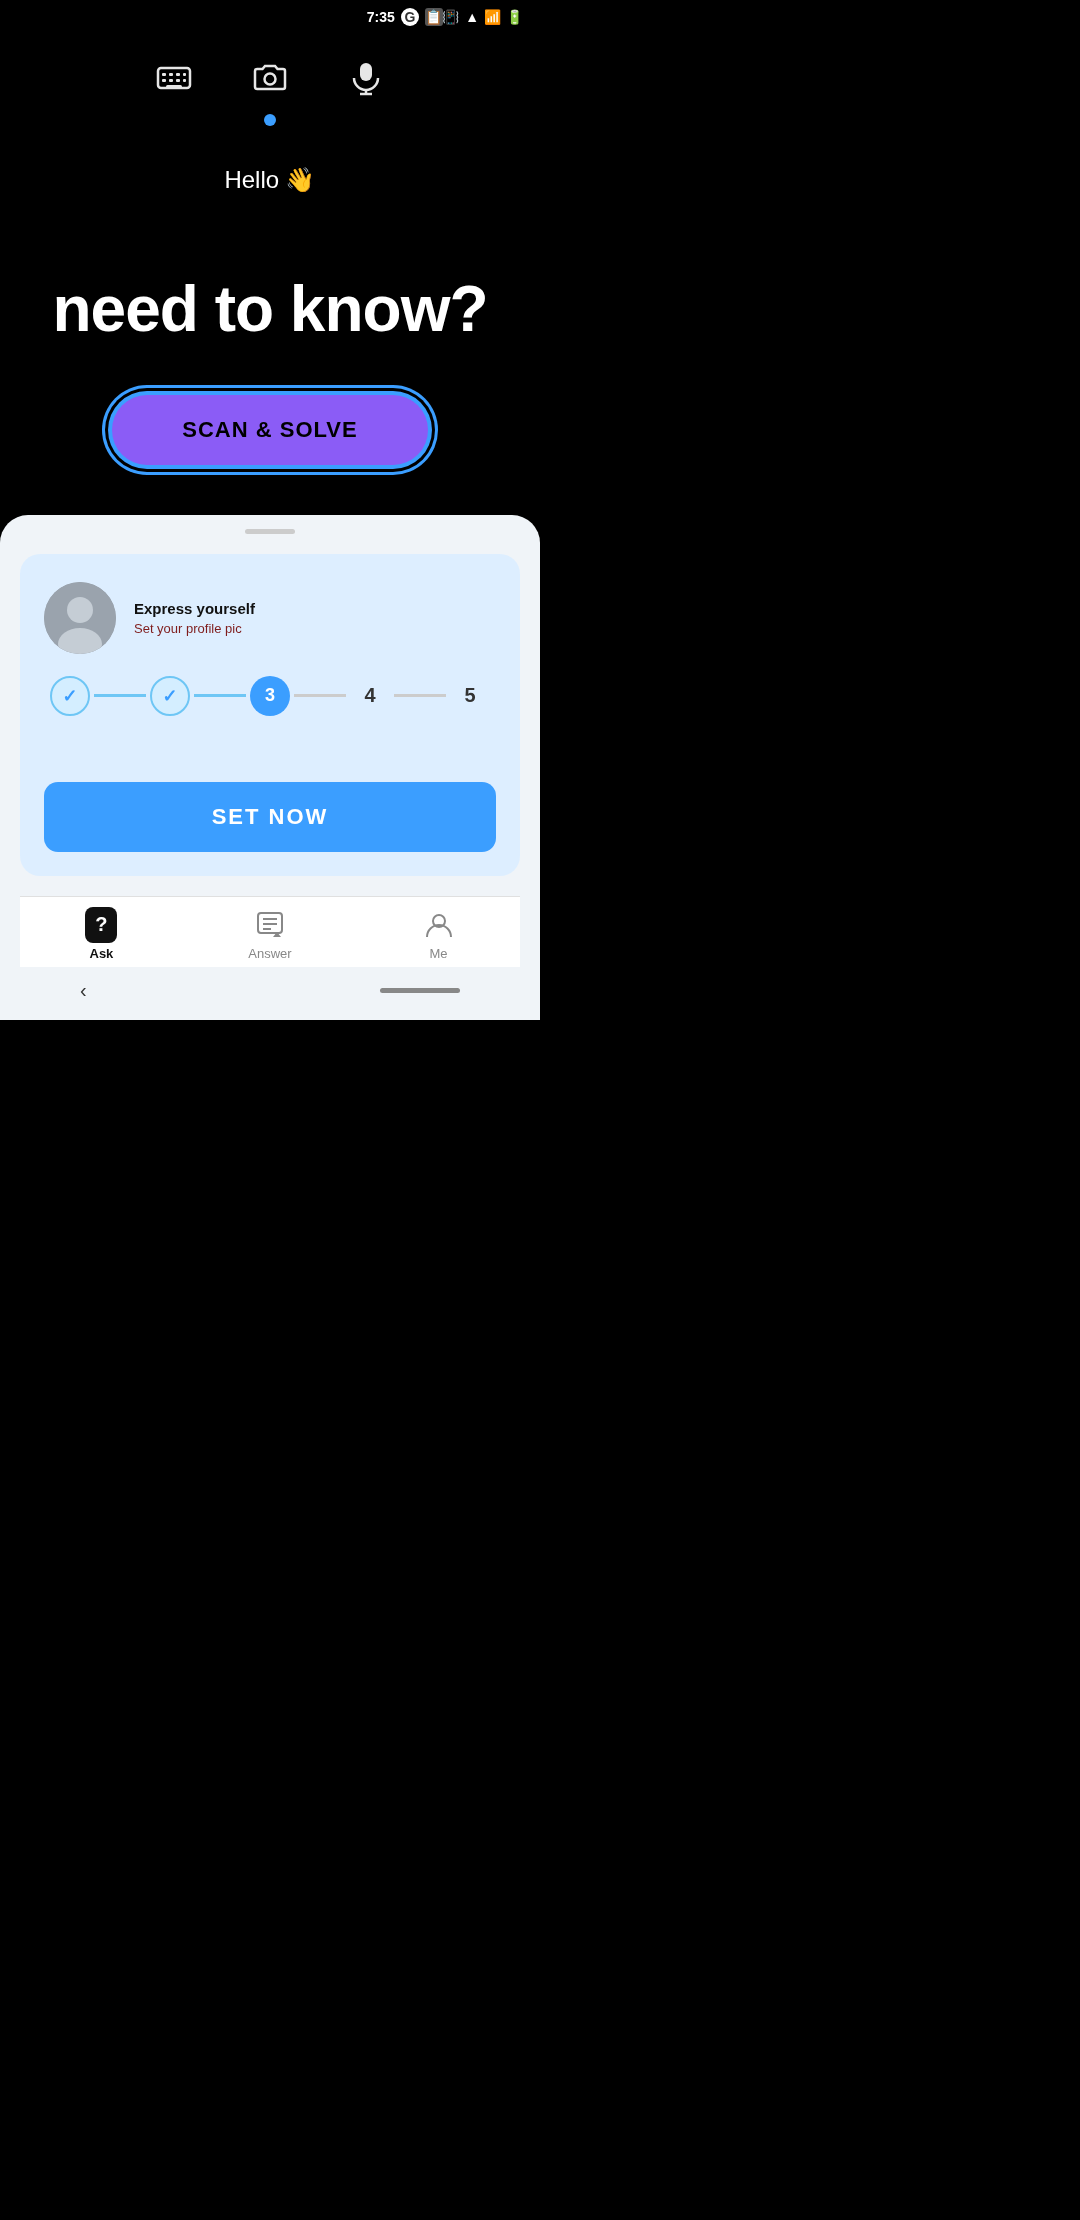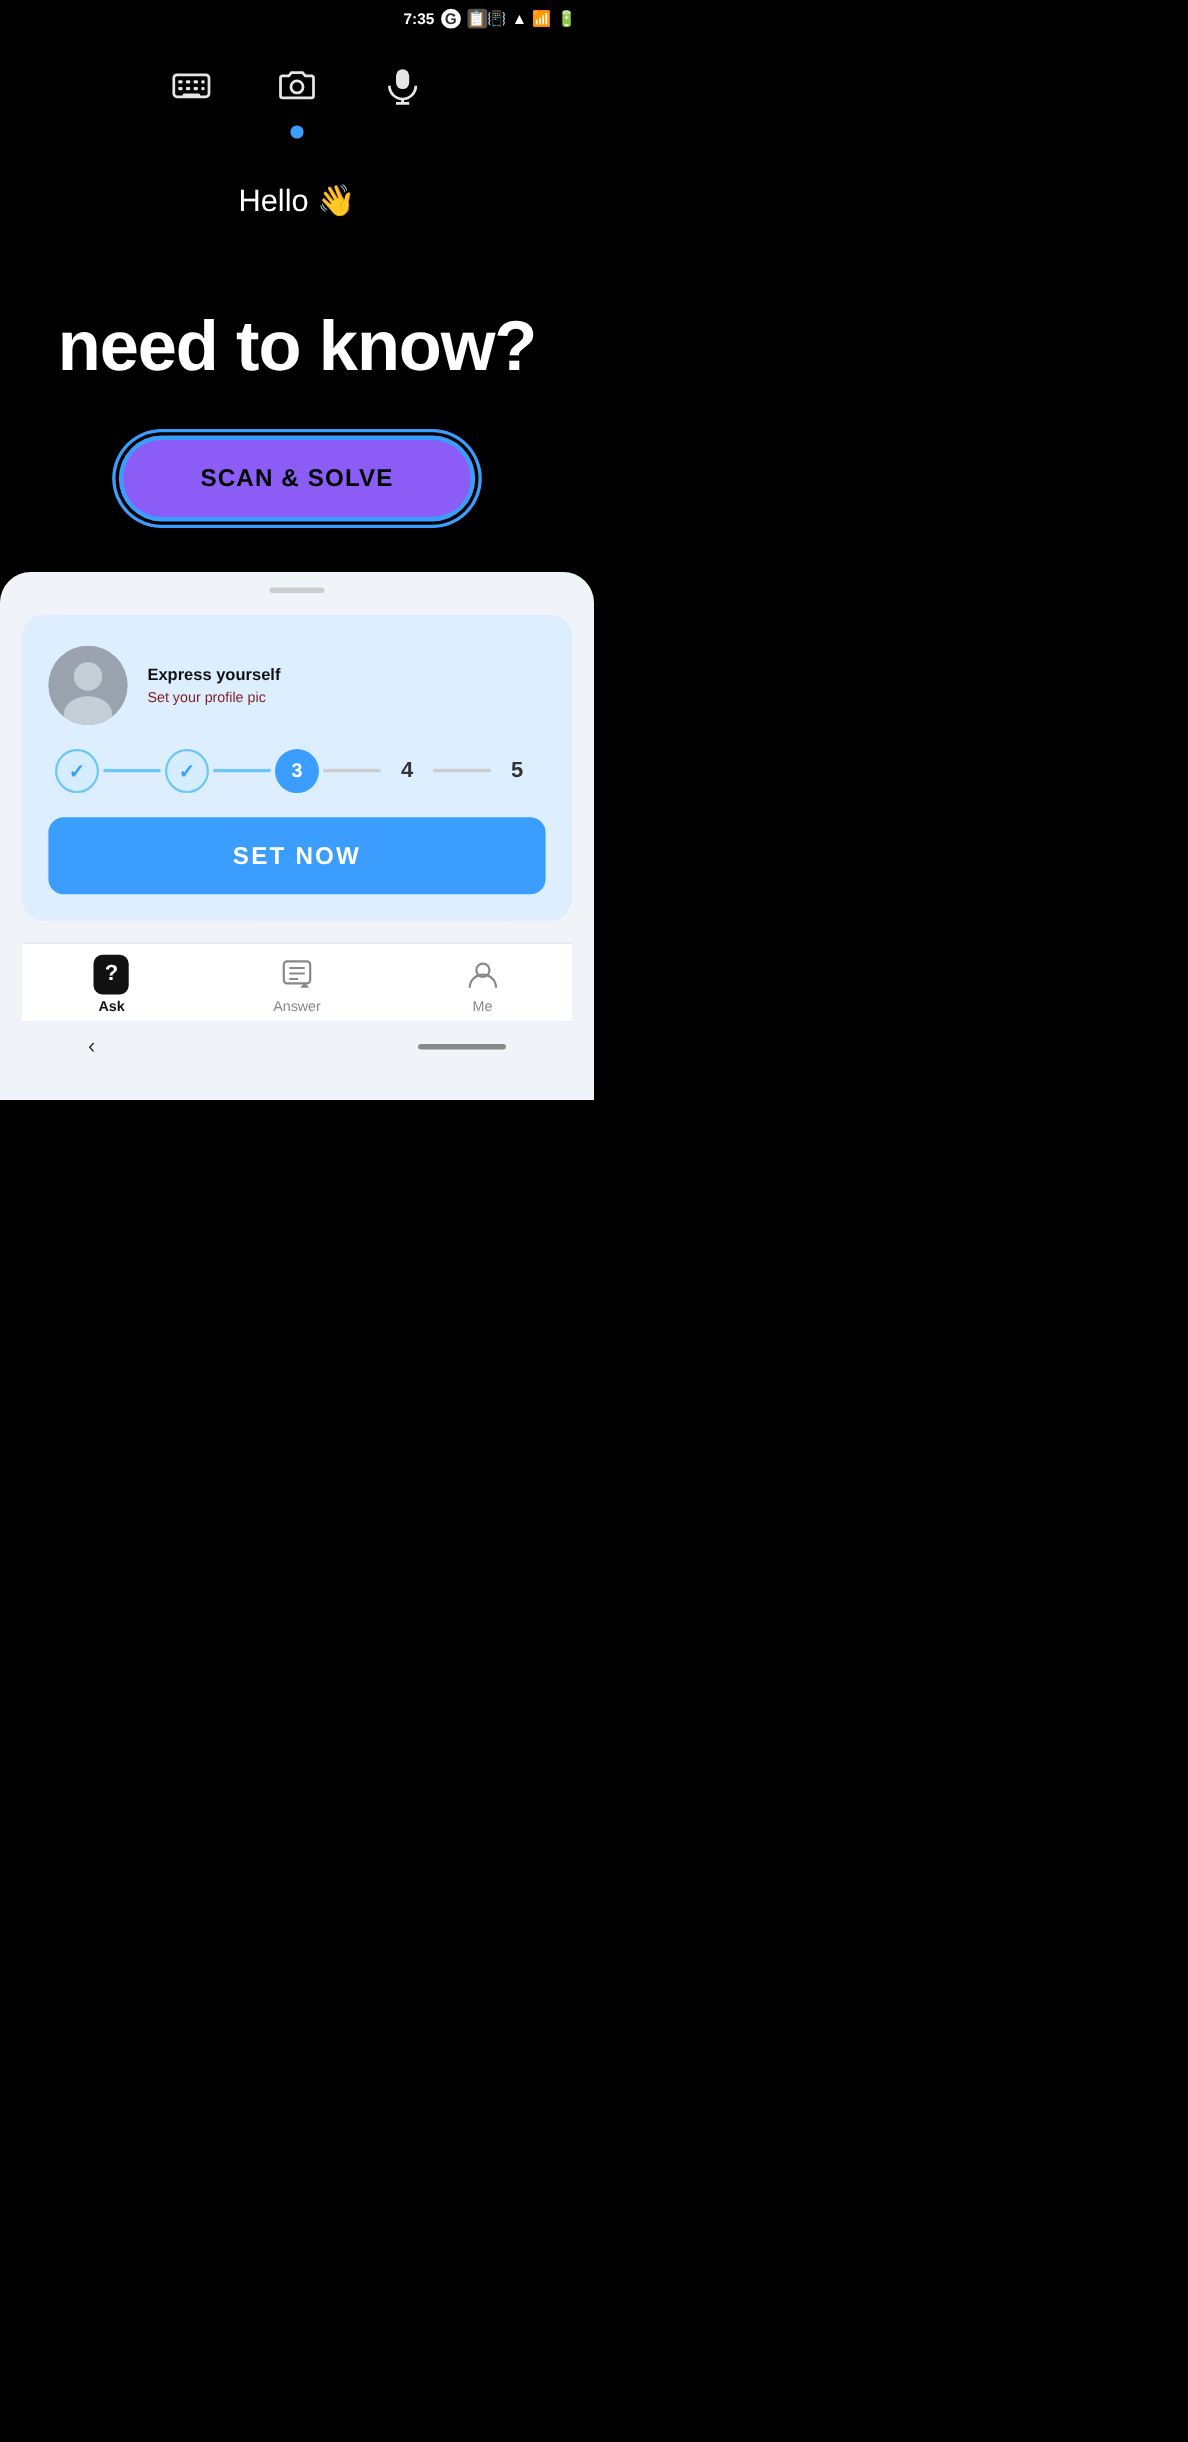--- a/index.html
+++ b/index.html
@@ -53,21 +53,21 @@
       background: #3B9EFF;
     }
 
     
     .hero-section {
       text-align: center;
       padding: 10px 30px 30px;
       color: #fff;
     }
     .hello-text {
-      font-size: 28px;
+      font-size: 24px;
       font-weight: 400;
       margin-bottom: 10px;
     }
     .main-heading {
       font-size: 64px;
       font-weight: 900;
       line-height: 1.1;
       letter-spacing: -1px;
     }
 
@@ -189,20 +189,21 @@
       width: 100%;
       background: #3B9EFF;
       color: #fff;
       border: none;
       border-radius: 14px;
       padding: 22px 0;
       font-size: 22px;
       font-weight: 800;
       letter-spacing: 2px;
       cursor: pointer;
+      margin-top: 44px;
     }
 
     
     .brainliest-section {
       padding: 10px 20px 0;
       background: #f0f4f8;
     }
     .brainliest-title {
       font-size: 22px;
       font-weight: 900;

